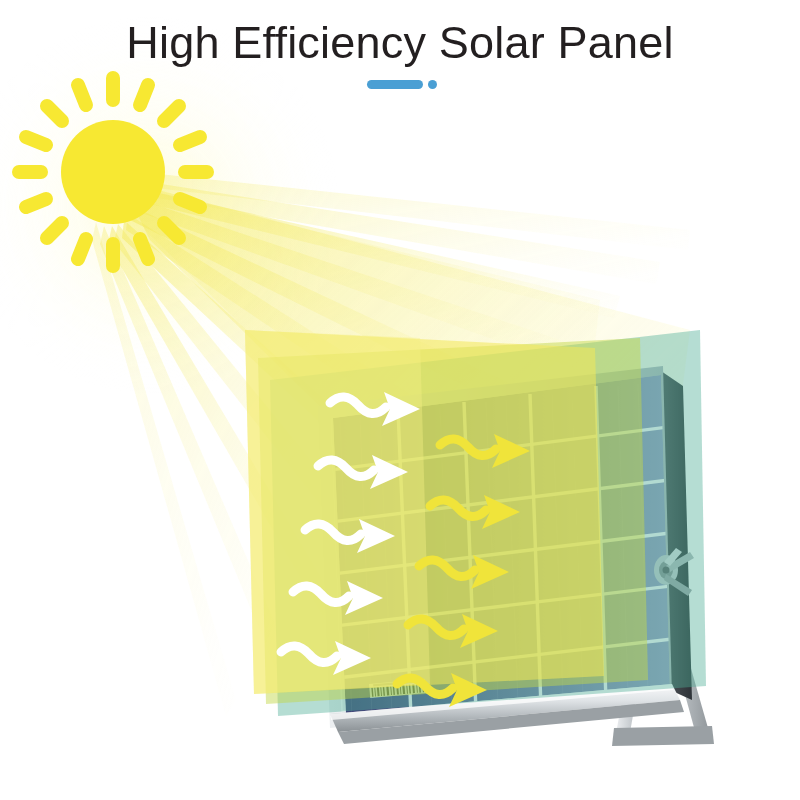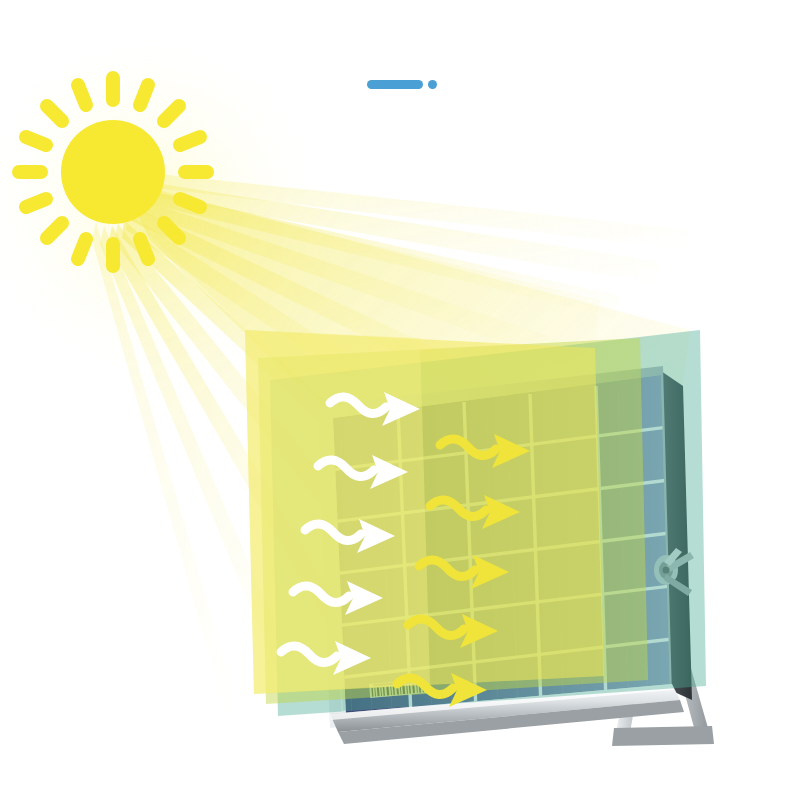--- a/index.html
+++ b/index.html
@@ -301,19 +301,20 @@
             <line x1="46" y1="199" x2="26" y2="207"></line>
             <line x1="46" y1="145" x2="26" y2="137"></line>
             <line x1="86" y1="105" x2="78" y2="85"></line>
           </g>
         </g>
 
       </g>
     </svg>
   </div>
 
+  <div id="title">High Efficiency Solar Panel</div>
 
   <div id="divider">
     <span class="bar"></span>
     <span class="dot"></span>
   </div>
 
 </div>
 
 </body></html>

